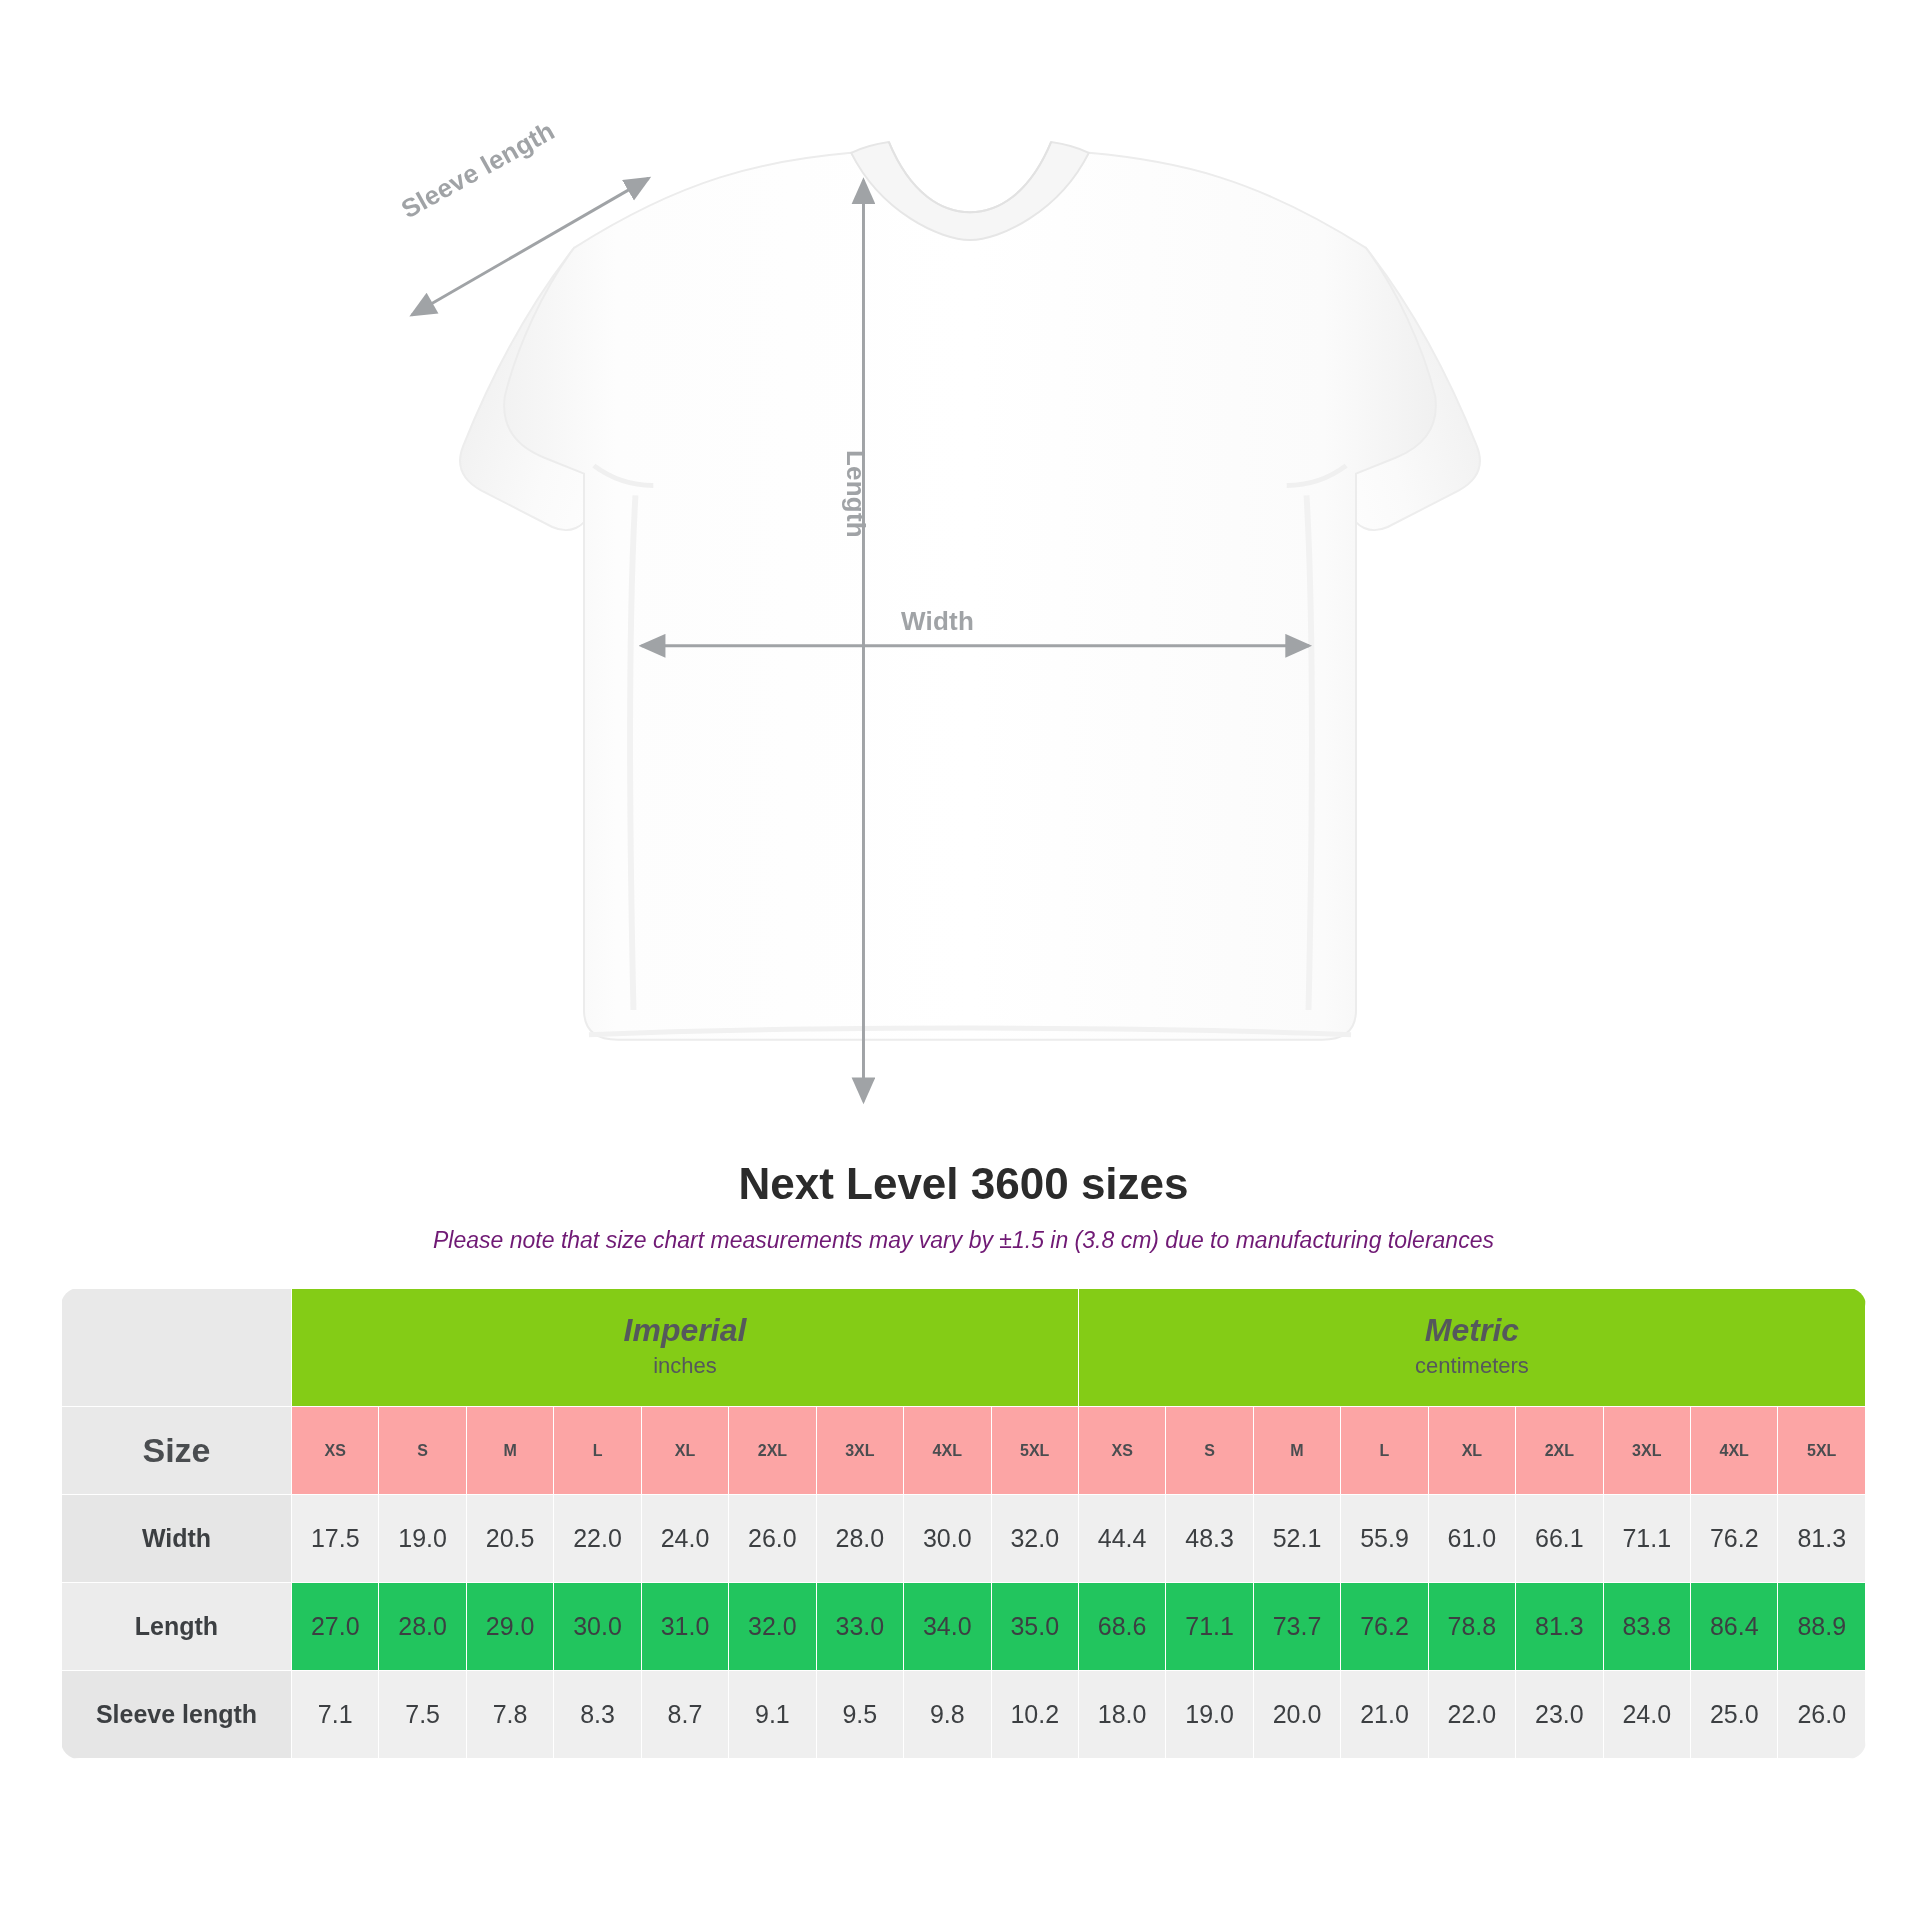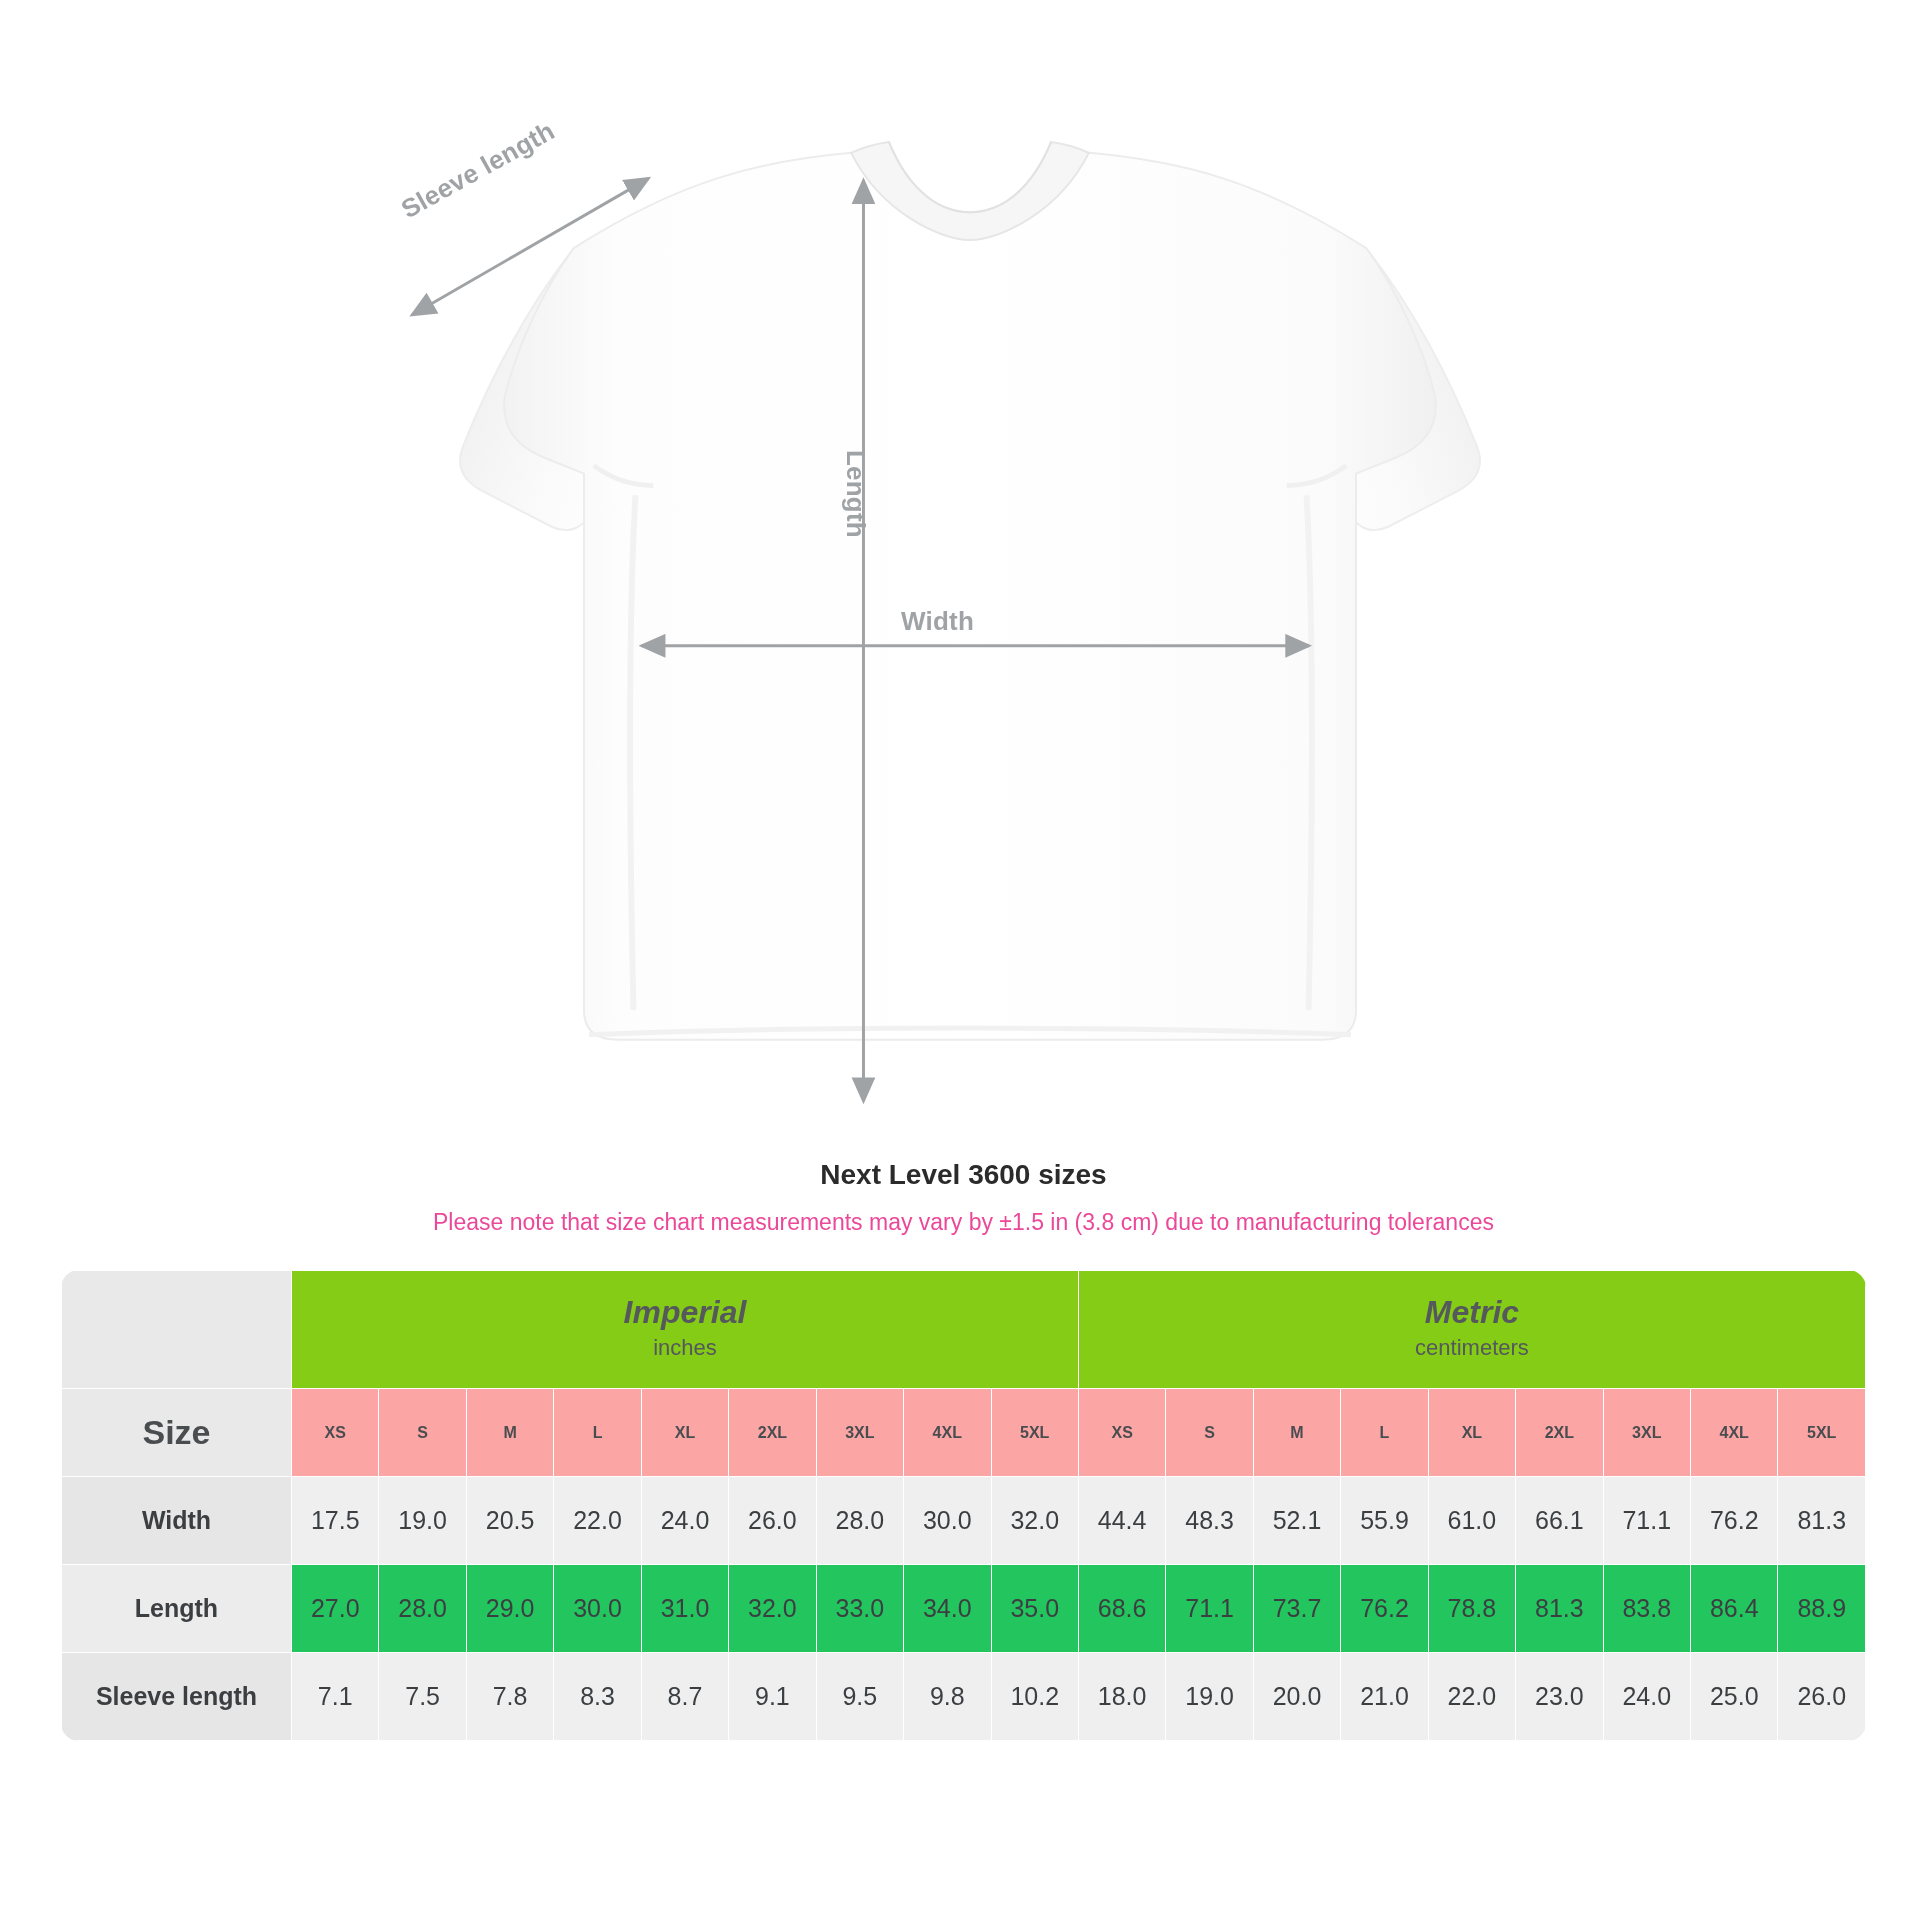--- a/index.html
+++ b/index.html
@@ -64,28 +64,29 @@
     height: 1139px;
     pointer-events: none;
   }
 
   
   .title-block {
     text-align: center;
     margin-top: 20px;
   }
   .chart-title {
-    font-size: 28px;
+    font-size: 44px;
     font-weight: bold;
     color: #2b2b2b;
     margin: 0 0 18px 0;
   }
   .chart-note {
     font-size: 23px;
-    color: #ec4899;
+    font-style: italic;
+    color: #701a75;
     margin: 16px;
   }
 
   
   .table-wrap {
     margin: 34px 61px 0 61px;
     border-radius: 18px;
     overflow: hidden;
   }
   table.size-table {

